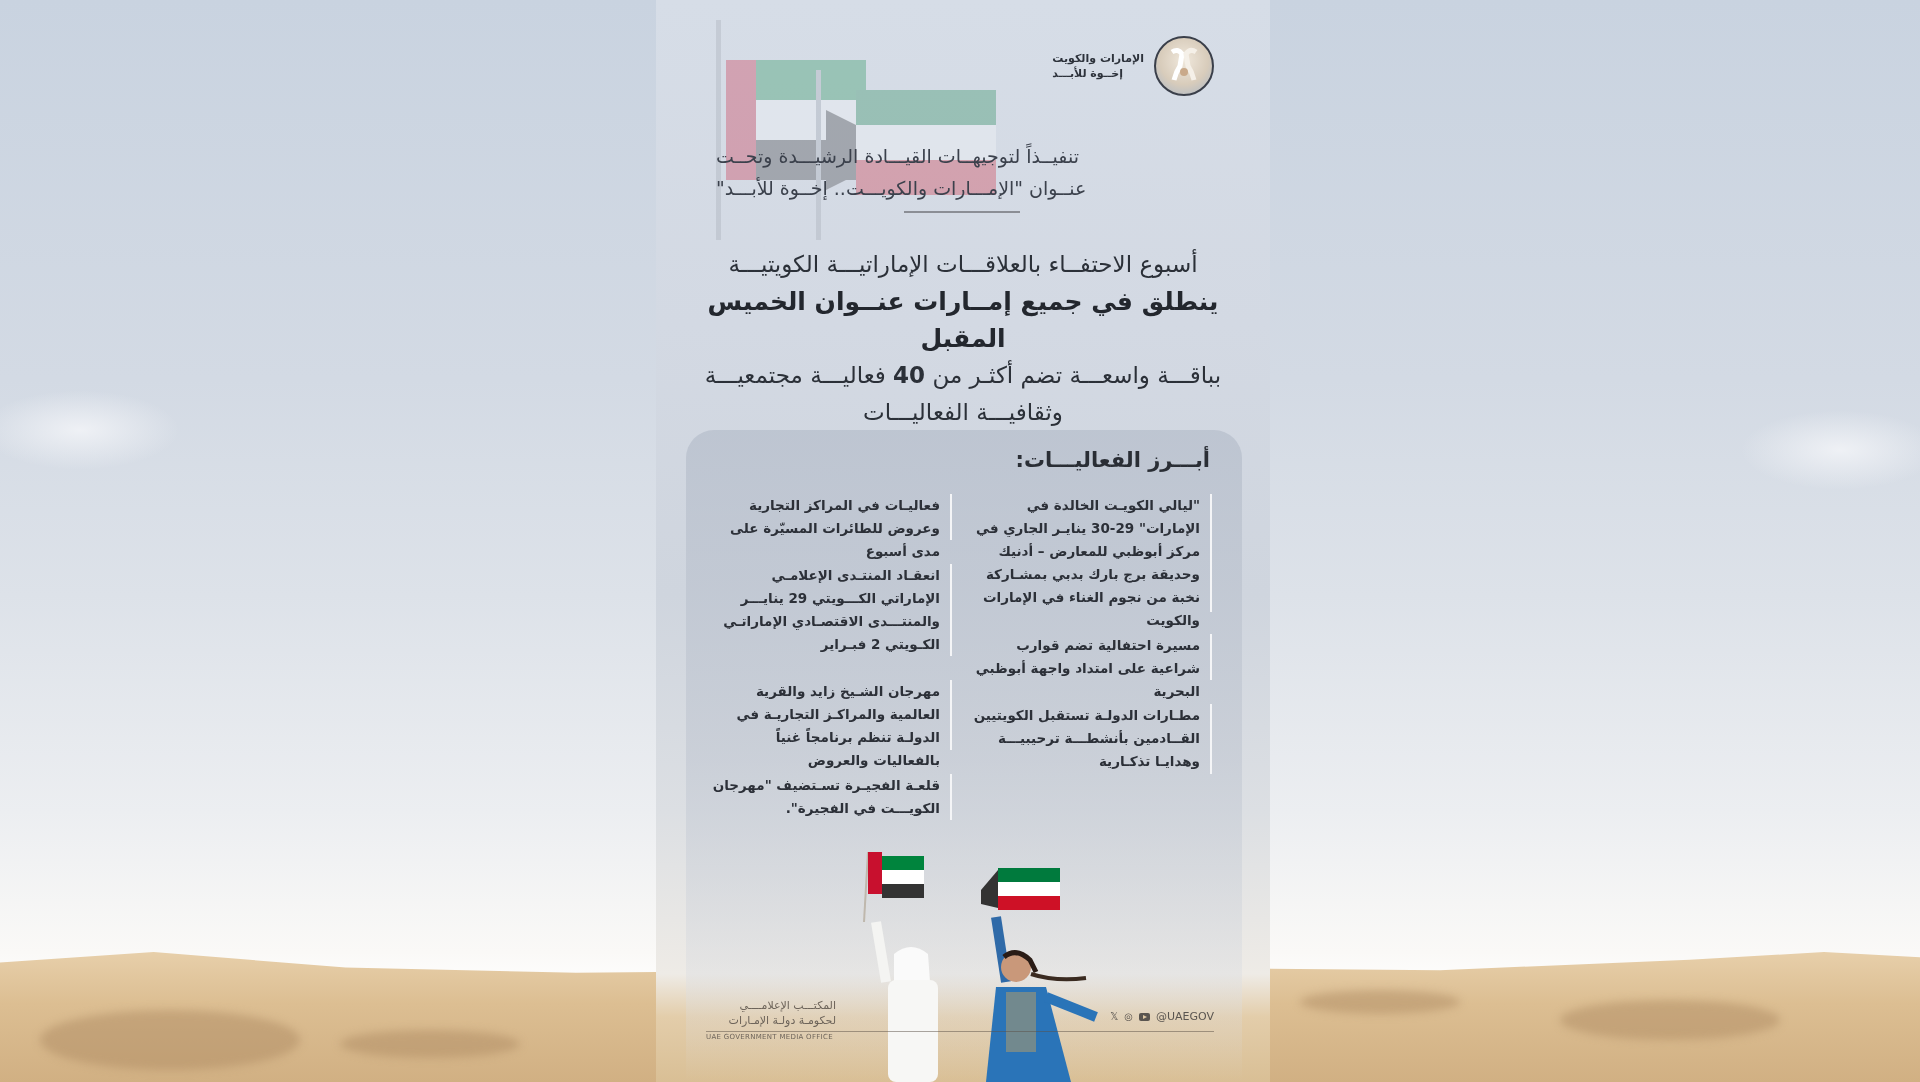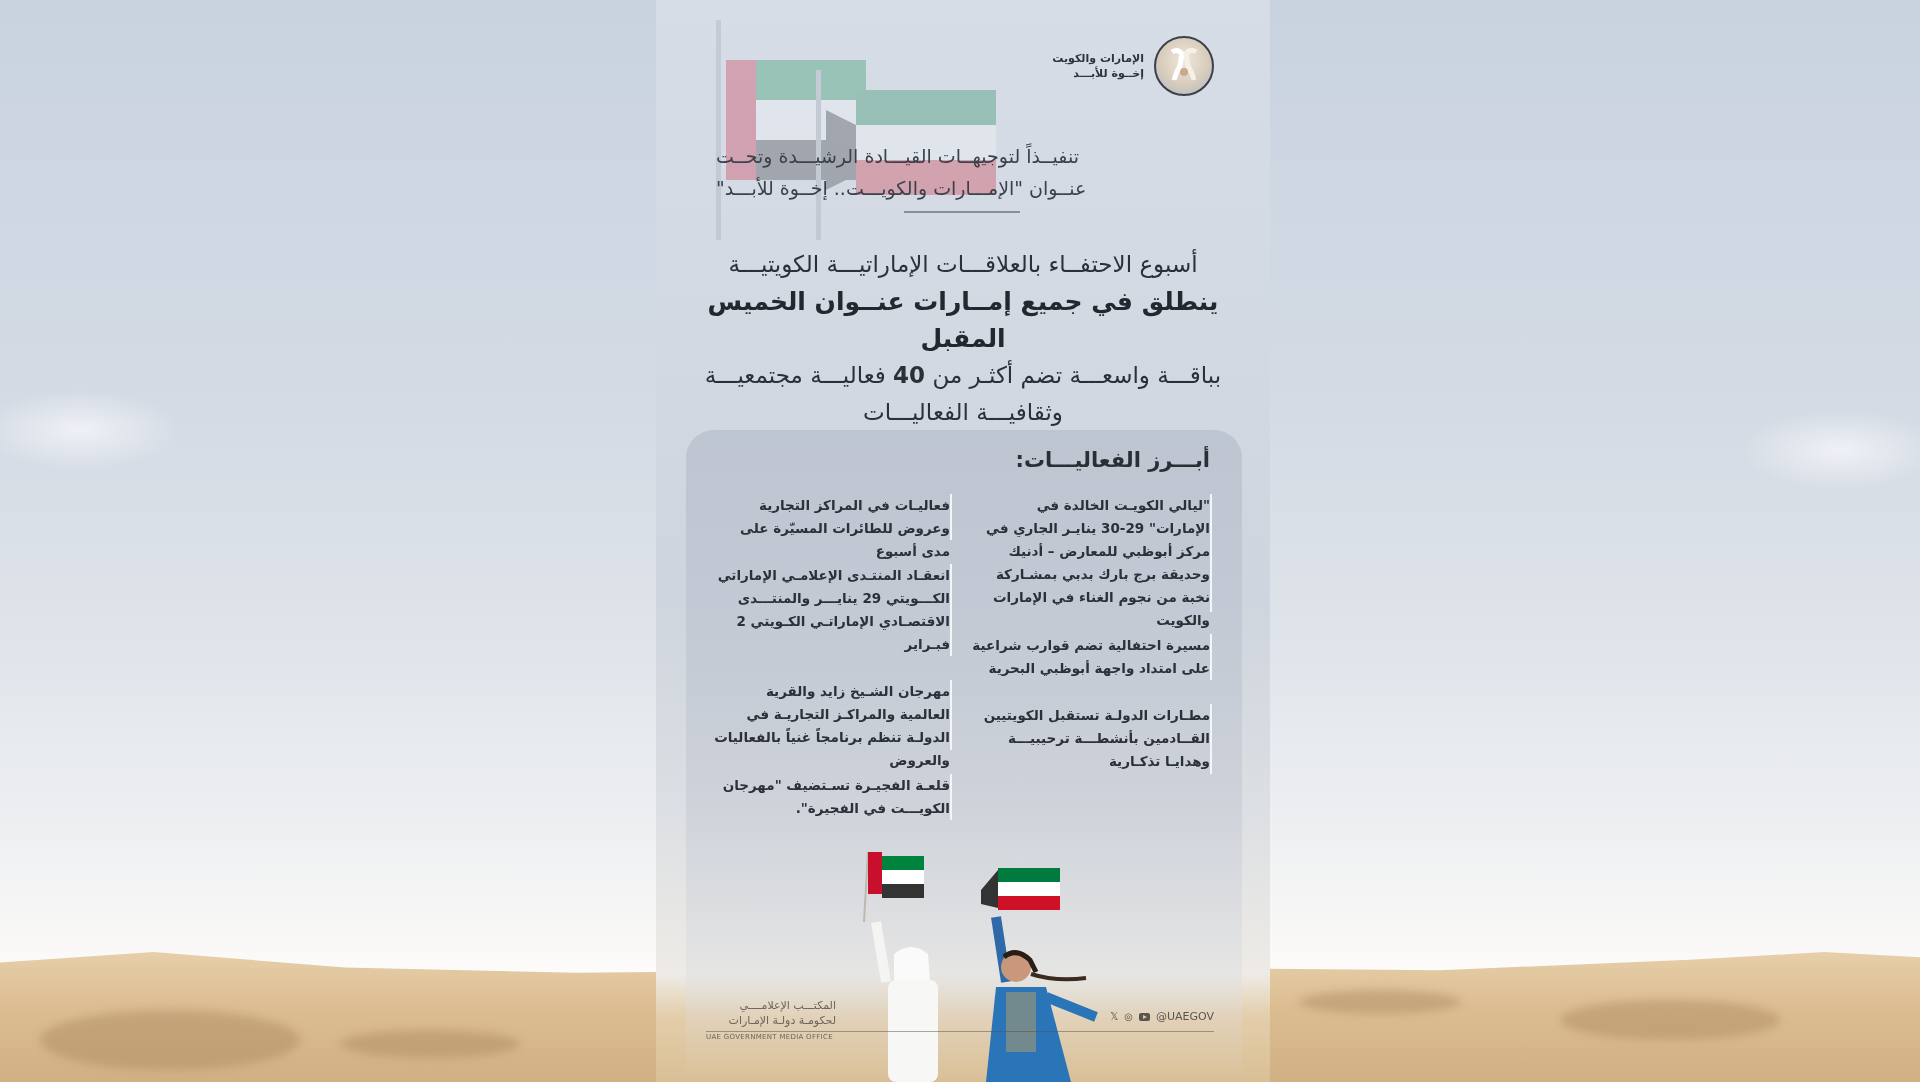--- a/index.html
+++ b/index.html
@@ -34,21 +34,21 @@
   }
   .brand {
     position: absolute; right: 56px; top: 36px; display: flex; align-items: center; gap: 10px;
   }
   .brand-avatar {
     width: 60px; height: 60px; border-radius: 50%;
     border: 2px solid #3a3f4a;
     background: radial-gradient(circle at 50% 40%, #f0e8dc 0%, #d8ccbb 55%, #a7b6c9 100%);
     display: flex; align-items: center; justify-content: center;
   }
-  .brand-text { font-weight: bold; font-size: 11px; color: #2d323b; line-height: 15px; text-align: right; }
+  .brand-text { font-weight: bold; font-size: 11px; color: #2d323b; line-height: 15px; text-align: left; }
   .intro {
     position: absolute; left: 60px; right: 60px; top: 140px;
     text-align: left; font-size: 19px; color: #3b414c; line-height: 32px;
   }
   .intro-rule {
     position: absolute; left: 248px; top: 211px; width: 116px; height: 2px; background: #8b8e95;
   }
   .headline {
     position: absolute; left: 40px; right: 40px; top: 246px;
     text-align: center; color: #2b3038; font-size: 23px; line-height: 37px;
@@ -63,20 +63,21 @@
   .panel-title {
     position: absolute; right: 32px; top: 18px; font-weight: bold; font-size: 21px; color: #2a2e35;
   }
   .grid {
     position: absolute; right: 30px; top: 64px; width: 500px;
     display: grid; grid-template-columns: 240px 240px; column-gap: 20px;
   }
   .col { display: flex; flex-direction: column; }
   .item {
     border-right: 2px solid #f4f5f7;
+    padding-right: 10px;
     font-size: 13.5px; font-weight: bold; color: #2c3038; line-height: 23px;
     text-align: right;
   }
   .footer {
     position: absolute; left: 50px; right: 56px; bottom: 14px; height: 70px;
   }
   .footer-rule { position: absolute; left: 0; right: 0; top: 33px; height: 1px; background: rgba(90,80,70,0.5); }
   .handle {
     position: absolute; right: 0; top: 12px; direction: ltr; display: flex; align-items: center; gap: 6px;
     font-size: 11px; color: #5a5550;

